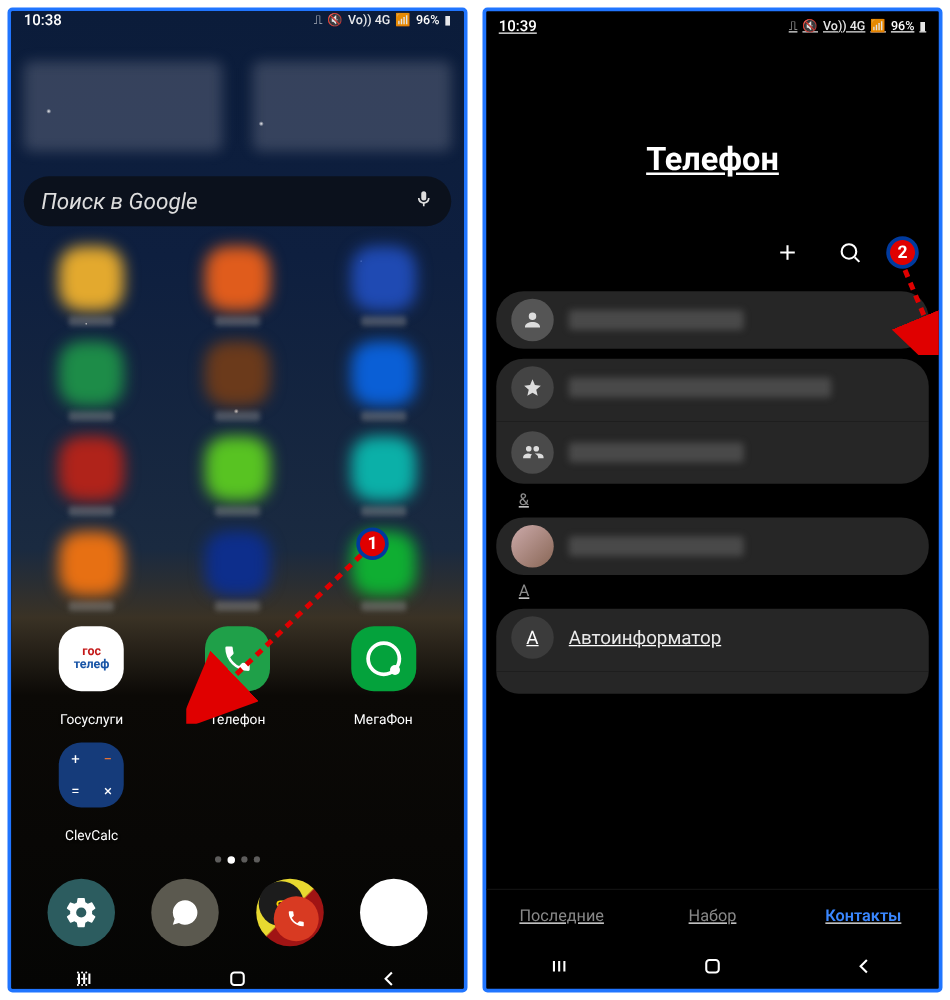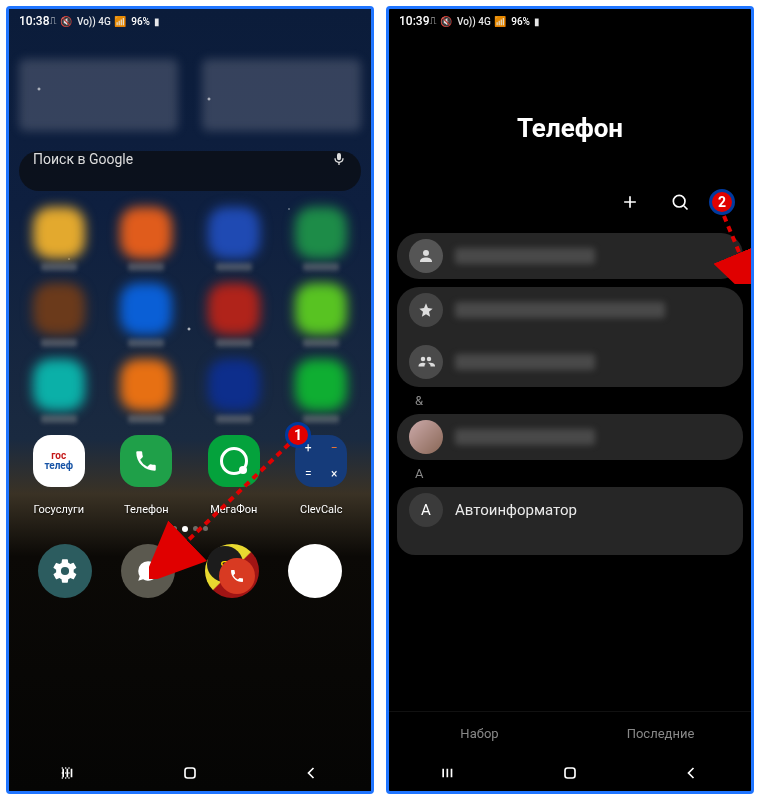--- a/index.html
+++ b/index.html
@@ -20,21 +20,21 @@
     position: relative;
     overflow: hidden;
     display: flex;
     flex-direction: column;
   }
   
   .status-bar {
     height: 24px;
     display: flex;
     align-items: center;
-    justify-content: flex-start;
+    justify-content: space-between;
     padding: 0 10px;
     color: #fff;
     font-size: 12px;
     font-weight: 500;
     position: relative;
     z-index: 5;
   }
   .status-right { display: flex; align-items: center; gap: 4px; font-size: 10px; }
   .status-icon { opacity: .9; }
 
@@ -74,30 +74,32 @@
     filter: blur(5px);
     background: rgba(180,180,190,.25);
     border-radius: 6px;
   }
   .search-pill {
     margin-top: 20px;
     height: 40px;
     border-radius: 20px;
     background: rgba(10,10,10,.65);
     display: flex;
+    align-items: center;
     padding: 0 14px;
     color: #ddd;
-    font-size: 14px;
+    font-size: 18px;
     justify-content: space-between;
+    font-style: italic;
   }
   .mic-icon svg { width: 16px; height: 16px; }
   .app-grid {
     margin-top: 16px;
     display: grid;
-    grid-template-columns: repeat(4, 1fr);
+    grid-template-columns: repeat(3, 1fr);
     gap: 12px 8px;
   }
   .app {
     display: flex;
     flex-direction: column;
     align-items: center;
     gap: 4px;
     color: #fff;
     font-size: 11px;
   }
@@ -158,21 +160,21 @@
   .dock-multi span{border-radius:3px;}
 
   .navbar {
     height: 36px; display: flex; justify-content: space-around; align-items: center;
     color:#fff; position: relative; z-index:5;
   }
   .navbtn { padding: 6px 16px; display:flex; }
   .navbtn svg { width:20px;height:20px; }
 
   
-  .phone-right { color: #fff; }
+  .phone-right { color: #fff; text-decoration: underline; }
   .right-body { position: relative; z-index:2; flex:1; display:flex; flex-direction:column; }
   .phone-header {
     flex: 0 0 auto;
     padding: 80px 0 40px;
     text-align: center;
   }
   .phone-header h1 { font-size: 26px; font-weight: 700; }
   .phone-header .sub { font-size: 12px; color:#9a9a9a; margin-top: 4px; }
 
   .header-actions {
@@ -485,22 +487,23 @@
 
       <div class="index-letter">A</div>
       <div class="contact-row first">
         <div class="avatar letter">A</div>
         <span class="contact-name">Автоинформатор</span>
       </div>
       <div class="contact-row last" style="height:18px;margin-bottom:0"></div>
     </div>
 
     <div class="bottom-tabs">
+      <div class="btab">Последние</div>
       <div class="btab">Набор</div>
-      <div class="btab">Последние</div>
+      <div class="btab active">Контакты</div>
     </div>
   </div>
 
   <div class="navbar">
     <div class="navbtn">
         <svg viewBox="0 0 24 24" stroke="#fff" stroke-width="2" fill="none">
           <line x1="5" y1="7" x2="5" y2="17"></line>
           <line x1="10" y1="7" x2="10" y2="17"></line>
           <line x1="15" y1="7" x2="15" y2="17"></line>
         </svg>

